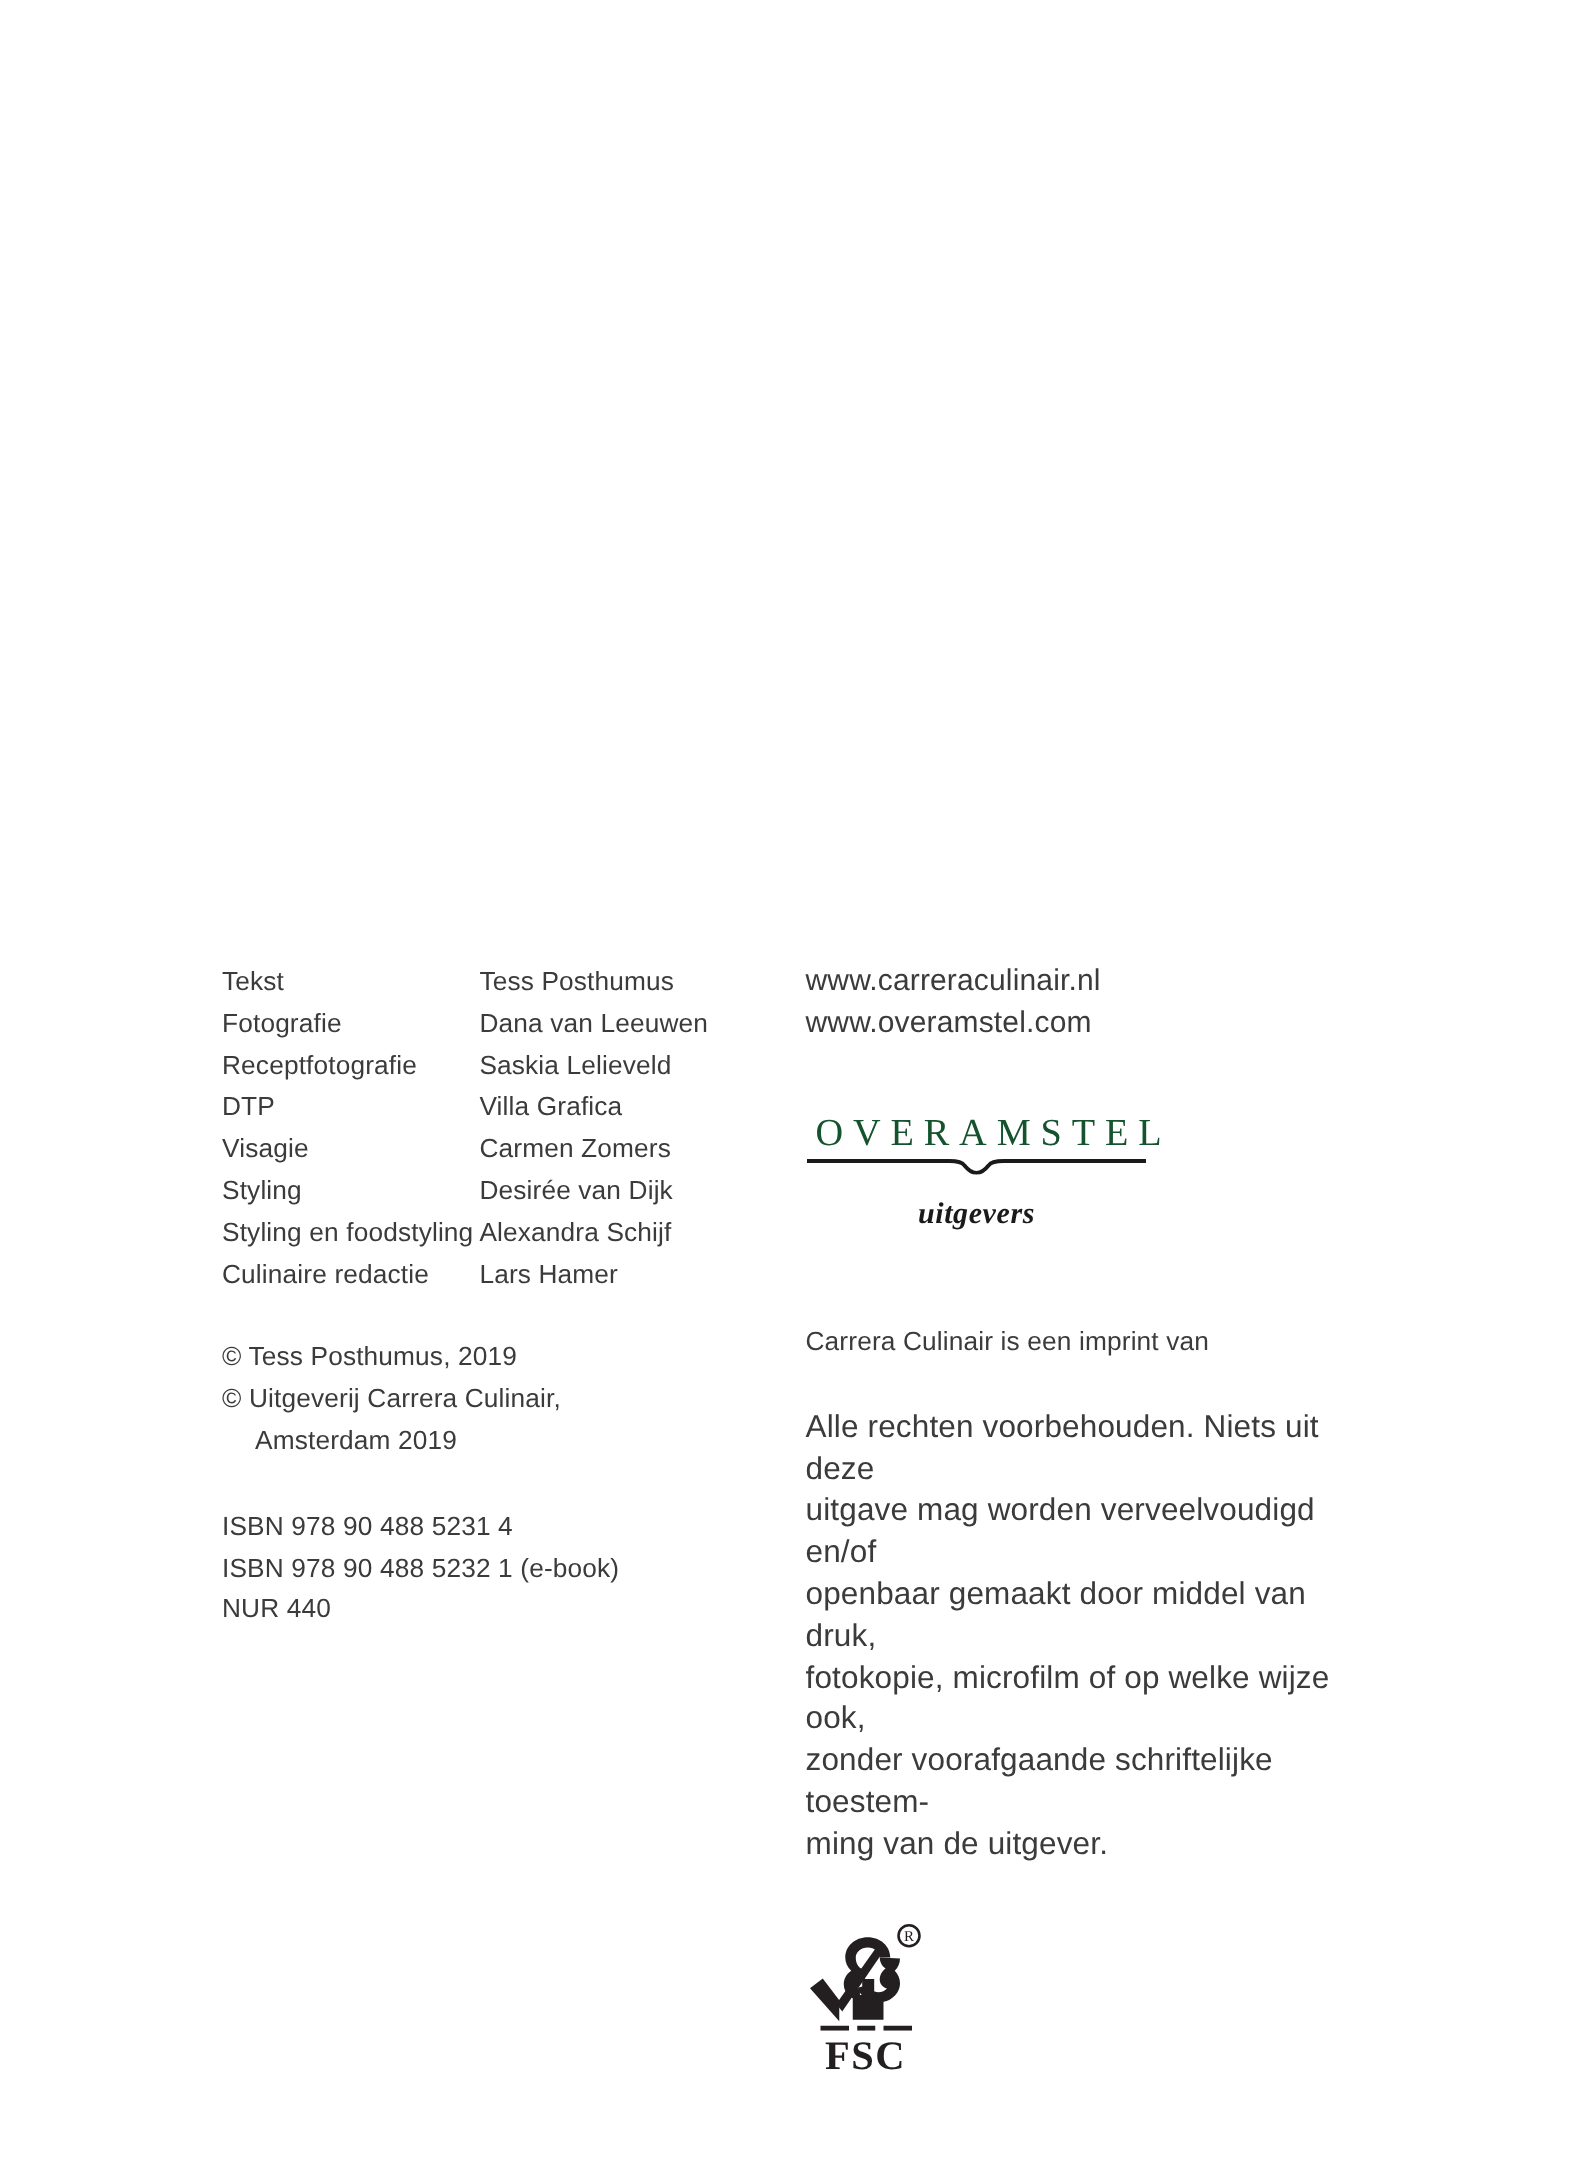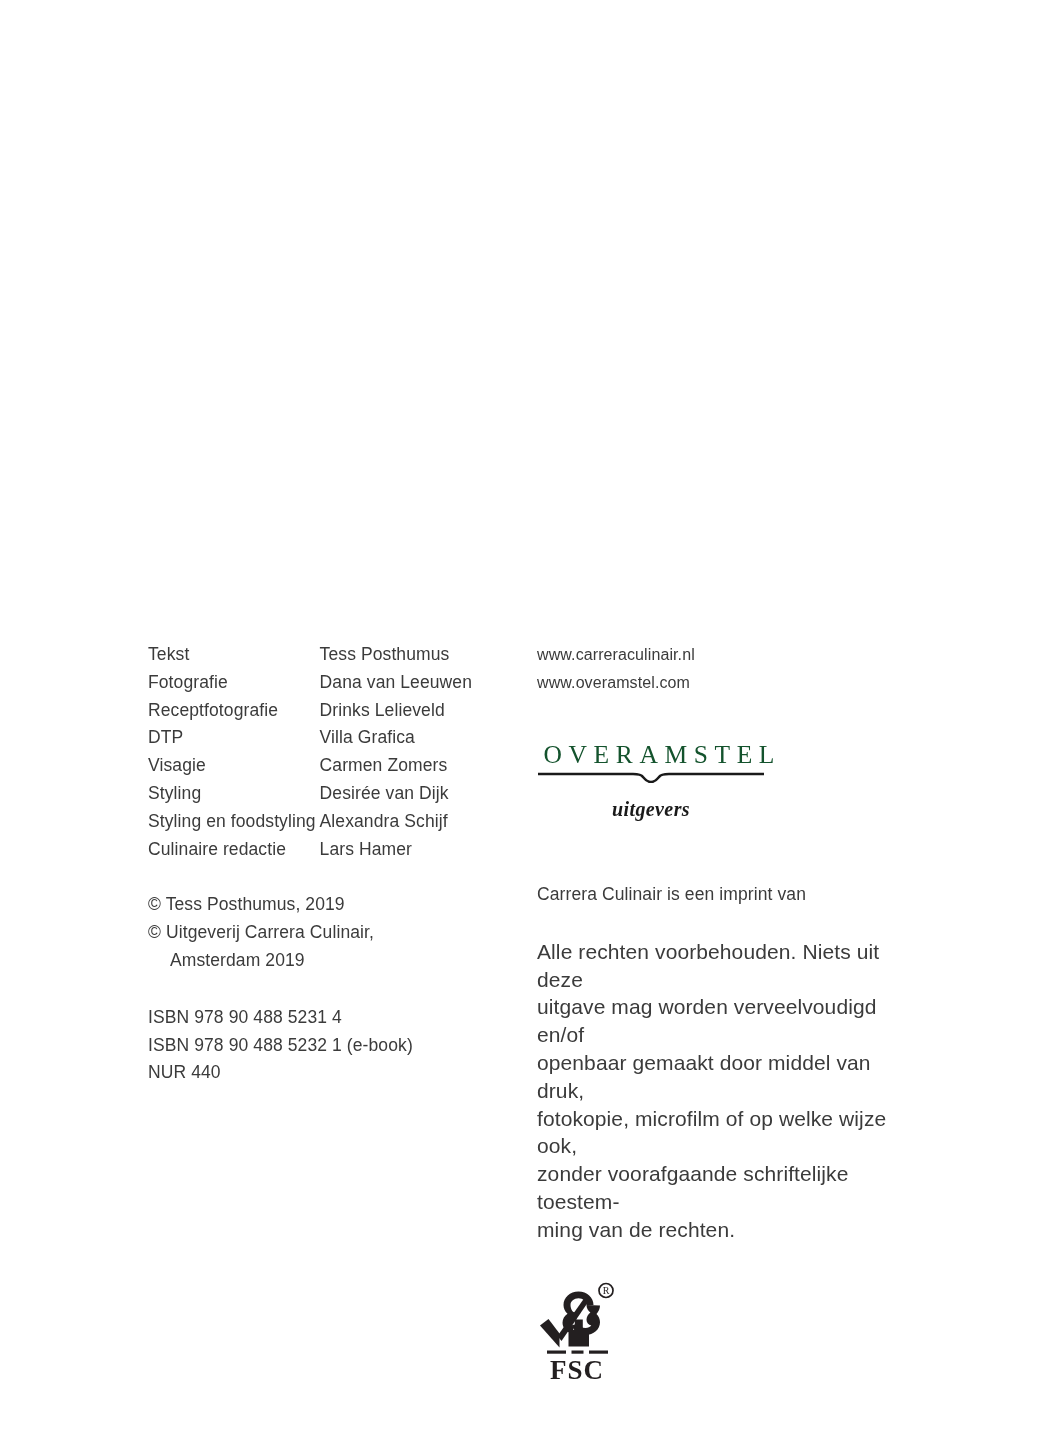--- a/index.html
+++ b/index.html
@@ -60,21 +60,21 @@
   }
   .indent {
     padding-left: 22px;
   }
   .gap-copyright { margin-top: 28px; }
   .gap-thanks    { margin-top: 29px; }
   .gap-isbn      { margin-top: 29px; }
 
   
   .urls {
-    font-size: 16px;
+    font-size: 20px;
     line-height: 27.8px;
     letter-spacing: 0.1px;
   }
   .urls p { margin: 0; }
 
   
   .logo {
     margin-top: 45px;
     width: 228px;
   }
@@ -137,21 +137,21 @@
         <tr>
           <td class="role">Tekst</td>
           <td class="name">Tess Posthumus</td>
         </tr>
         <tr>
           <td class="role">Fotografie</td>
           <td class="name">Dana van Leeuwen</td>
         </tr>
         <tr>
           <td class="role">Receptfotografie</td>
-          <td class="name">Drinks Lelieveld</td>
+          <td class="name">Saskia Lelieveld</td>
         </tr>
         <tr>
           <td class="role">DTP</td>
           <td class="name">Villa Grafica</td>
         </tr>
         <tr>
           <td class="role">Visagie</td>
           <td class="name">Carmen Zomers</td>
         </tr>
         <tr>
@@ -202,21 +202,21 @@
     <div class="imprint">
       <p>Carrera Culinair is een imprint van</p>
     </div>
 
     <div class="rights">
       <p>Alle rechten voorbehouden. Niets uit deze</p>
       <p>uitgave mag worden verveelvoudigd en/of</p>
       <p>openbaar gemaakt door middel van druk,</p>
       <p>fotokopie, microfilm of op welke wijze ook,</p>
       <p>zonder voorafgaande schriftelijke toestem-</p>
-      <p>ming van de rechten.</p>
+      <p>ming van de uitgever.</p>
     </div>
 
     <svg class="fsc" width="80" height="108" viewBox="0 0 80 108" fill="none">
 
       <g fill="#231f20">
 
         <path d="M3 47.5 L11.5 41 L22.5 55.5 L22.5 69.5 Z"></path>
         <path d="M20.5 58 L47 20.5 L50.5 25 L24.5 63 Z"></path>
 
         <path d="M41.5 13.5

